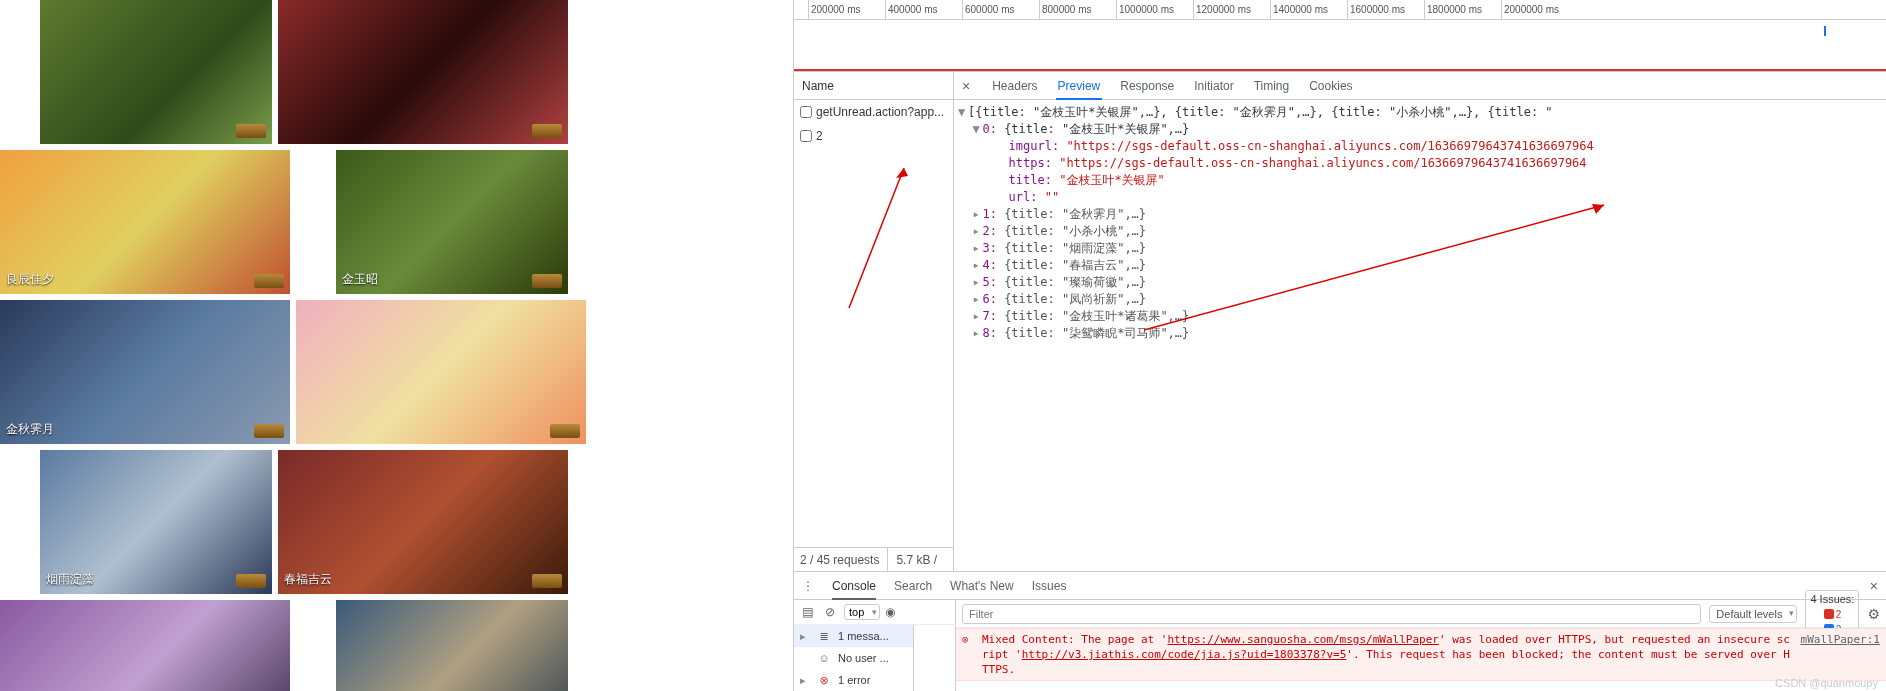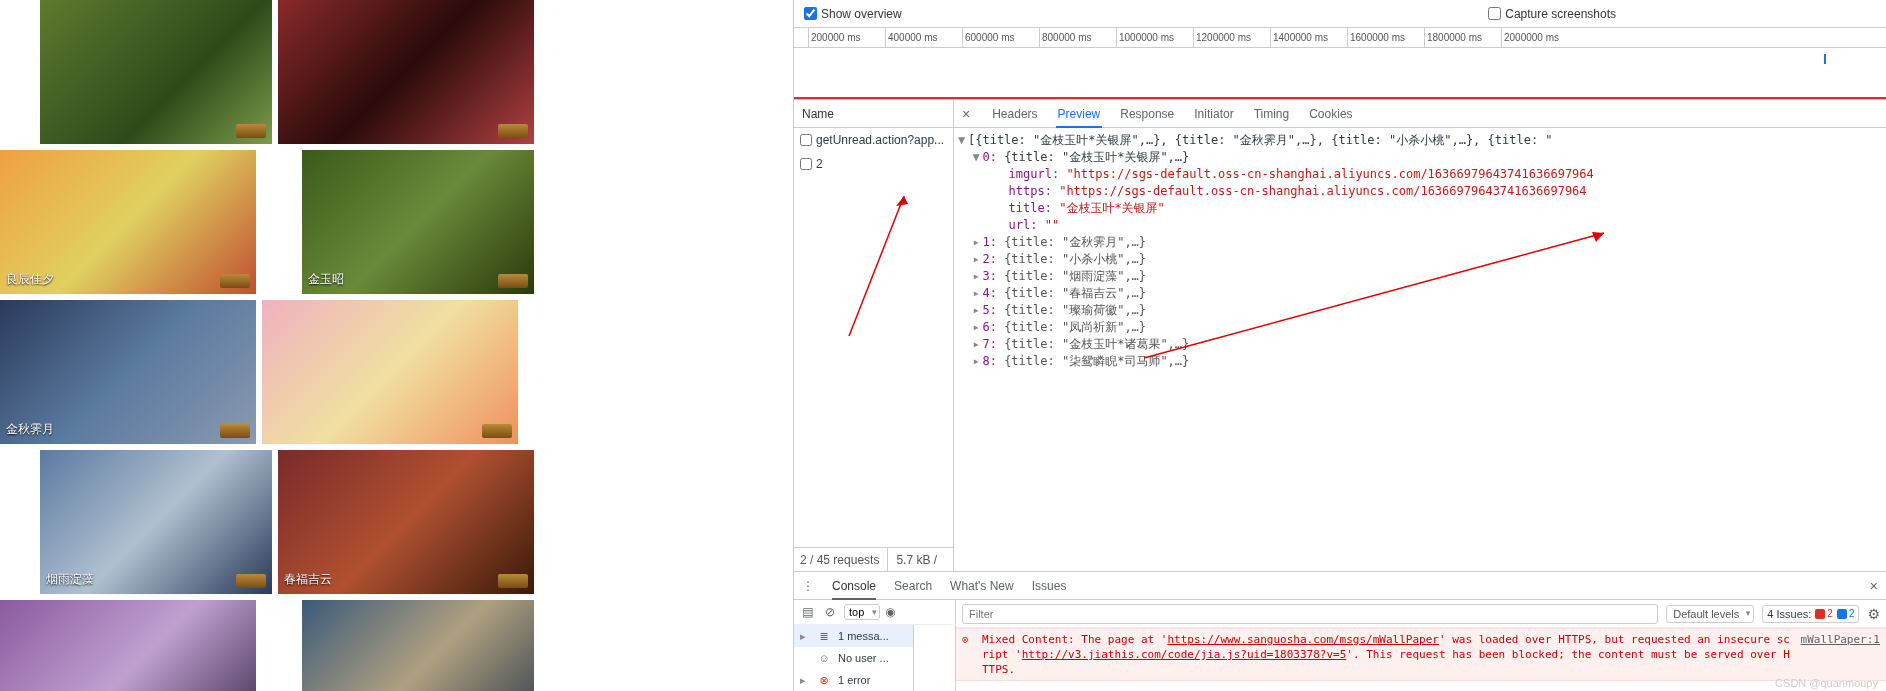--- a/index.html
+++ b/index.html
@@ -1,19 +1,19 @@
 <!DOCTYPE html>
 <html><head>
 <meta charset="utf-8">
 <style>
 * { margin: 0; padding: 0; box-sizing: border-box; }
 body { font-family: -apple-system, "Segoe UI", Arial, sans-serif; font-size: 12px; color: #303942; background: #fff; width: 1886px; height: 691px; overflow: hidden; display: flex; }
 .left-pane { width: 793px; height: 691px; background: #fff; overflow: hidden; }
 .gallery { display: flex; flex-wrap: wrap; gap: 6px; padding: 0 0 0 0; }
-.card { width: 256px; height: 144px; position: relative; overflow: hidden; }
+.card { width: 290px; height: 144px; position: relative; overflow: hidden; }
 .card.half { width: 232px; margin-left: 40px; } 
 .card .art { width: 100%; height: 100%; background: linear-gradient(135deg,#6a4c2f,#2b3a1f 45%,#4a2f5a 90%); display:block; }
 .card .cap { position:absolute; left:6px; bottom:6px; color:#fff; font-size:12px; text-shadow:0 1px 2px #000; font-family:"Microsoft YaHei",sans-serif; }
 .card .logo { position:absolute; right:6px; bottom:6px; width:30px; height:14px; background:linear-gradient(#b98a3a,#7a4e12); border-radius:2px; }
 .card-0 .art{background:linear-gradient(135deg,#5e7a2e,#2f4a1a 60%,#7a9c4a);}
 .card-1 .art{background:linear-gradient(135deg,#8a2a2a,#2a0a0a 50%,#b04040);}
 .card-2 .art{background:linear-gradient(135deg,#f0a040,#e0d060 50%,#c05030);}
 .card-3 .art{background:linear-gradient(135deg,#3a5a1a,#6a8a3a 50%,#2a3a0a);}
 .card-4 .art{background:linear-gradient(135deg,#2a3a5a,#5a7aa0 50%,#8a9ab0);}
 .card-5 .art{background:linear-gradient(135deg,#f0b0c0,#f0e0a0 50%,#f09060);}
@@ -77,21 +77,21 @@
 .console-left { width:120px; border-right:1px solid #ccc; display:flex; flex-direction:column; font-size:11px; }
 .cl-row{height:22px;display:flex;align-items:center;gap:6px;padding-left:6px;cursor:pointer;}
 .cl-row.sel{background:#e8f0fe;}
 .cl-ico{width:16px;text-align:center;color:#5f6368;}
 .cl-ico.err{color:#d93025;}
 .console-main { flex:1; display:flex; flex-direction:column; min-width:0; }
 .filterbar { height:28px; display:flex; align-items:center; gap:8px; padding:0 6px; border-bottom:1px solid #eee; }
 .filterbar input{flex:1;border:1px solid #ccc;border-radius:3px;padding:2px 6px;font-size:11px;height:20px;}
 .filterbar .lvl{border:1px solid #ccc;border-radius:3px;padding:2px 14px 2px 6px;font-size:11px;color:#555;position:relative;}
 .filterbar .lvl:after{content:"▾";position:absolute;right:3px;top:2px;font-size:9px;color:#888;}
-.filterbar .issues{border:1px solid #ccc;border-radius:3px;padding:2px 4px;font-size:11px;display:flex;align-items:center;gap:4px;}
+.filterbar .issues{border:1px solid #ccc;border-radius:3px;padding:2px 4px;font-size:11px;display:flex;align-items:center;gap:4px;flex-direction:column;}
 .badge{display:inline-flex;align-items:center;gap:2px;font-size:10px;}
 .badge.e{color:#d93025;}
 .badge.i{color:#1a73e8;}
 .badge .sq{width:10px;height:10px;border-radius:2px;}
 .badge.e .sq{background:#d93025;}
 .badge.i .sq{background:#1a73e8;}
 .gear{cursor:pointer;color:#5f6368;font-size:14px;}
 .msgs{flex:1;overflow:auto;font-family:Consolas,Menlo,monospace;font-size:11px;line-height:15px;}
 .msg{display:flex;padding:3px 6px;gap:6px;background:#fff0f0;color:#c00;border-top:1px solid #fdd;border-bottom:1px solid #fdd;}
 .msg .micon{color:#d93025;width:14px;flex-shrink:0;}
@@ -159,31 +159,20 @@
         <span class="art"></span>
         <span class="logo"></span>
         <span class="cap">金枝玉叶</span>
       </div>
   </div>
   <div class="more">+查看更多</div>
 </div>
 
 <div class="devtools">
 
-  <div class="bar-top">
-    <label class="chk">
-      <input type="checkbox" checked="" style="">
-      <span>Show overview</span>
-    </label>
-    <div style="flex:1"></div>
-    <label class="chk" style="margin-right:260px">
-      <input type="checkbox" style="">
-      <span>Capture screenshots</span>
-    </label>
-  </div>
 
   <div class="timeline">
     <div class="ruler">
       <div class="tick">200000 ms</div>
       <div class="tick">400000 ms</div>
       <div class="tick">600000 ms</div>
       <div class="tick">800000 ms</div>
       <div class="tick">1000000 ms</div>
       <div class="tick">1200000 ms</div>
       <div class="tick">1400000 ms</div>

